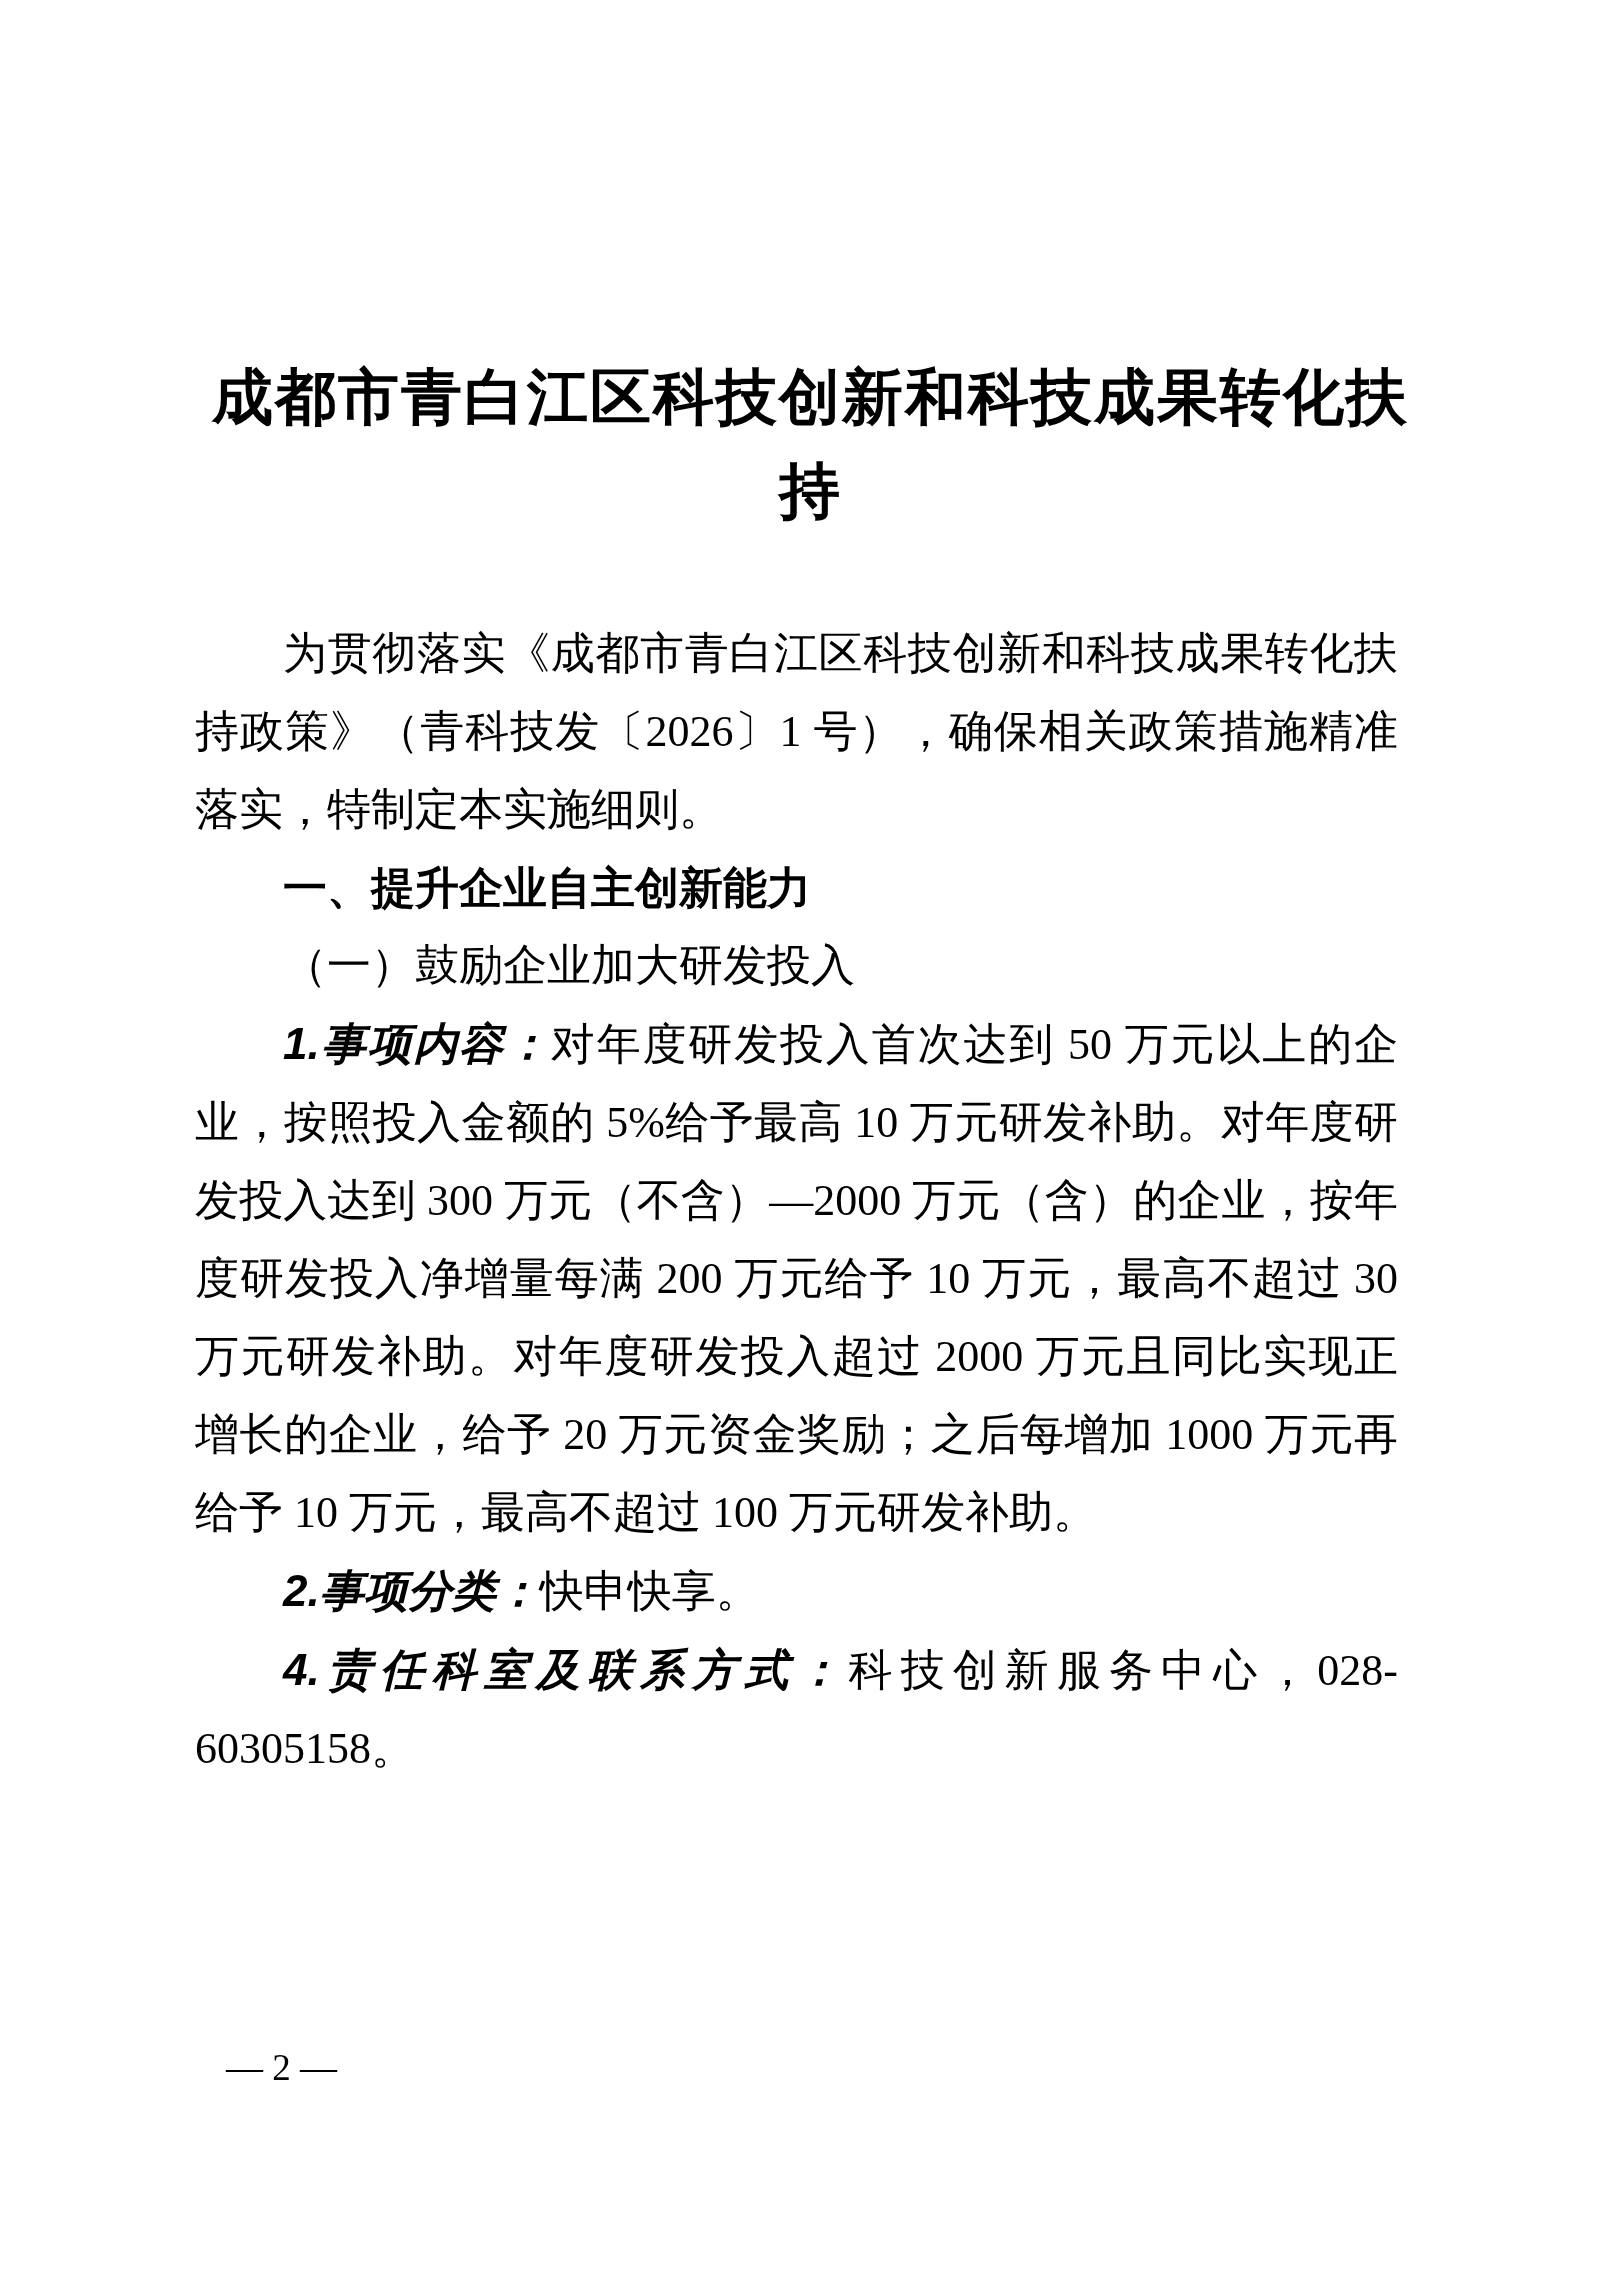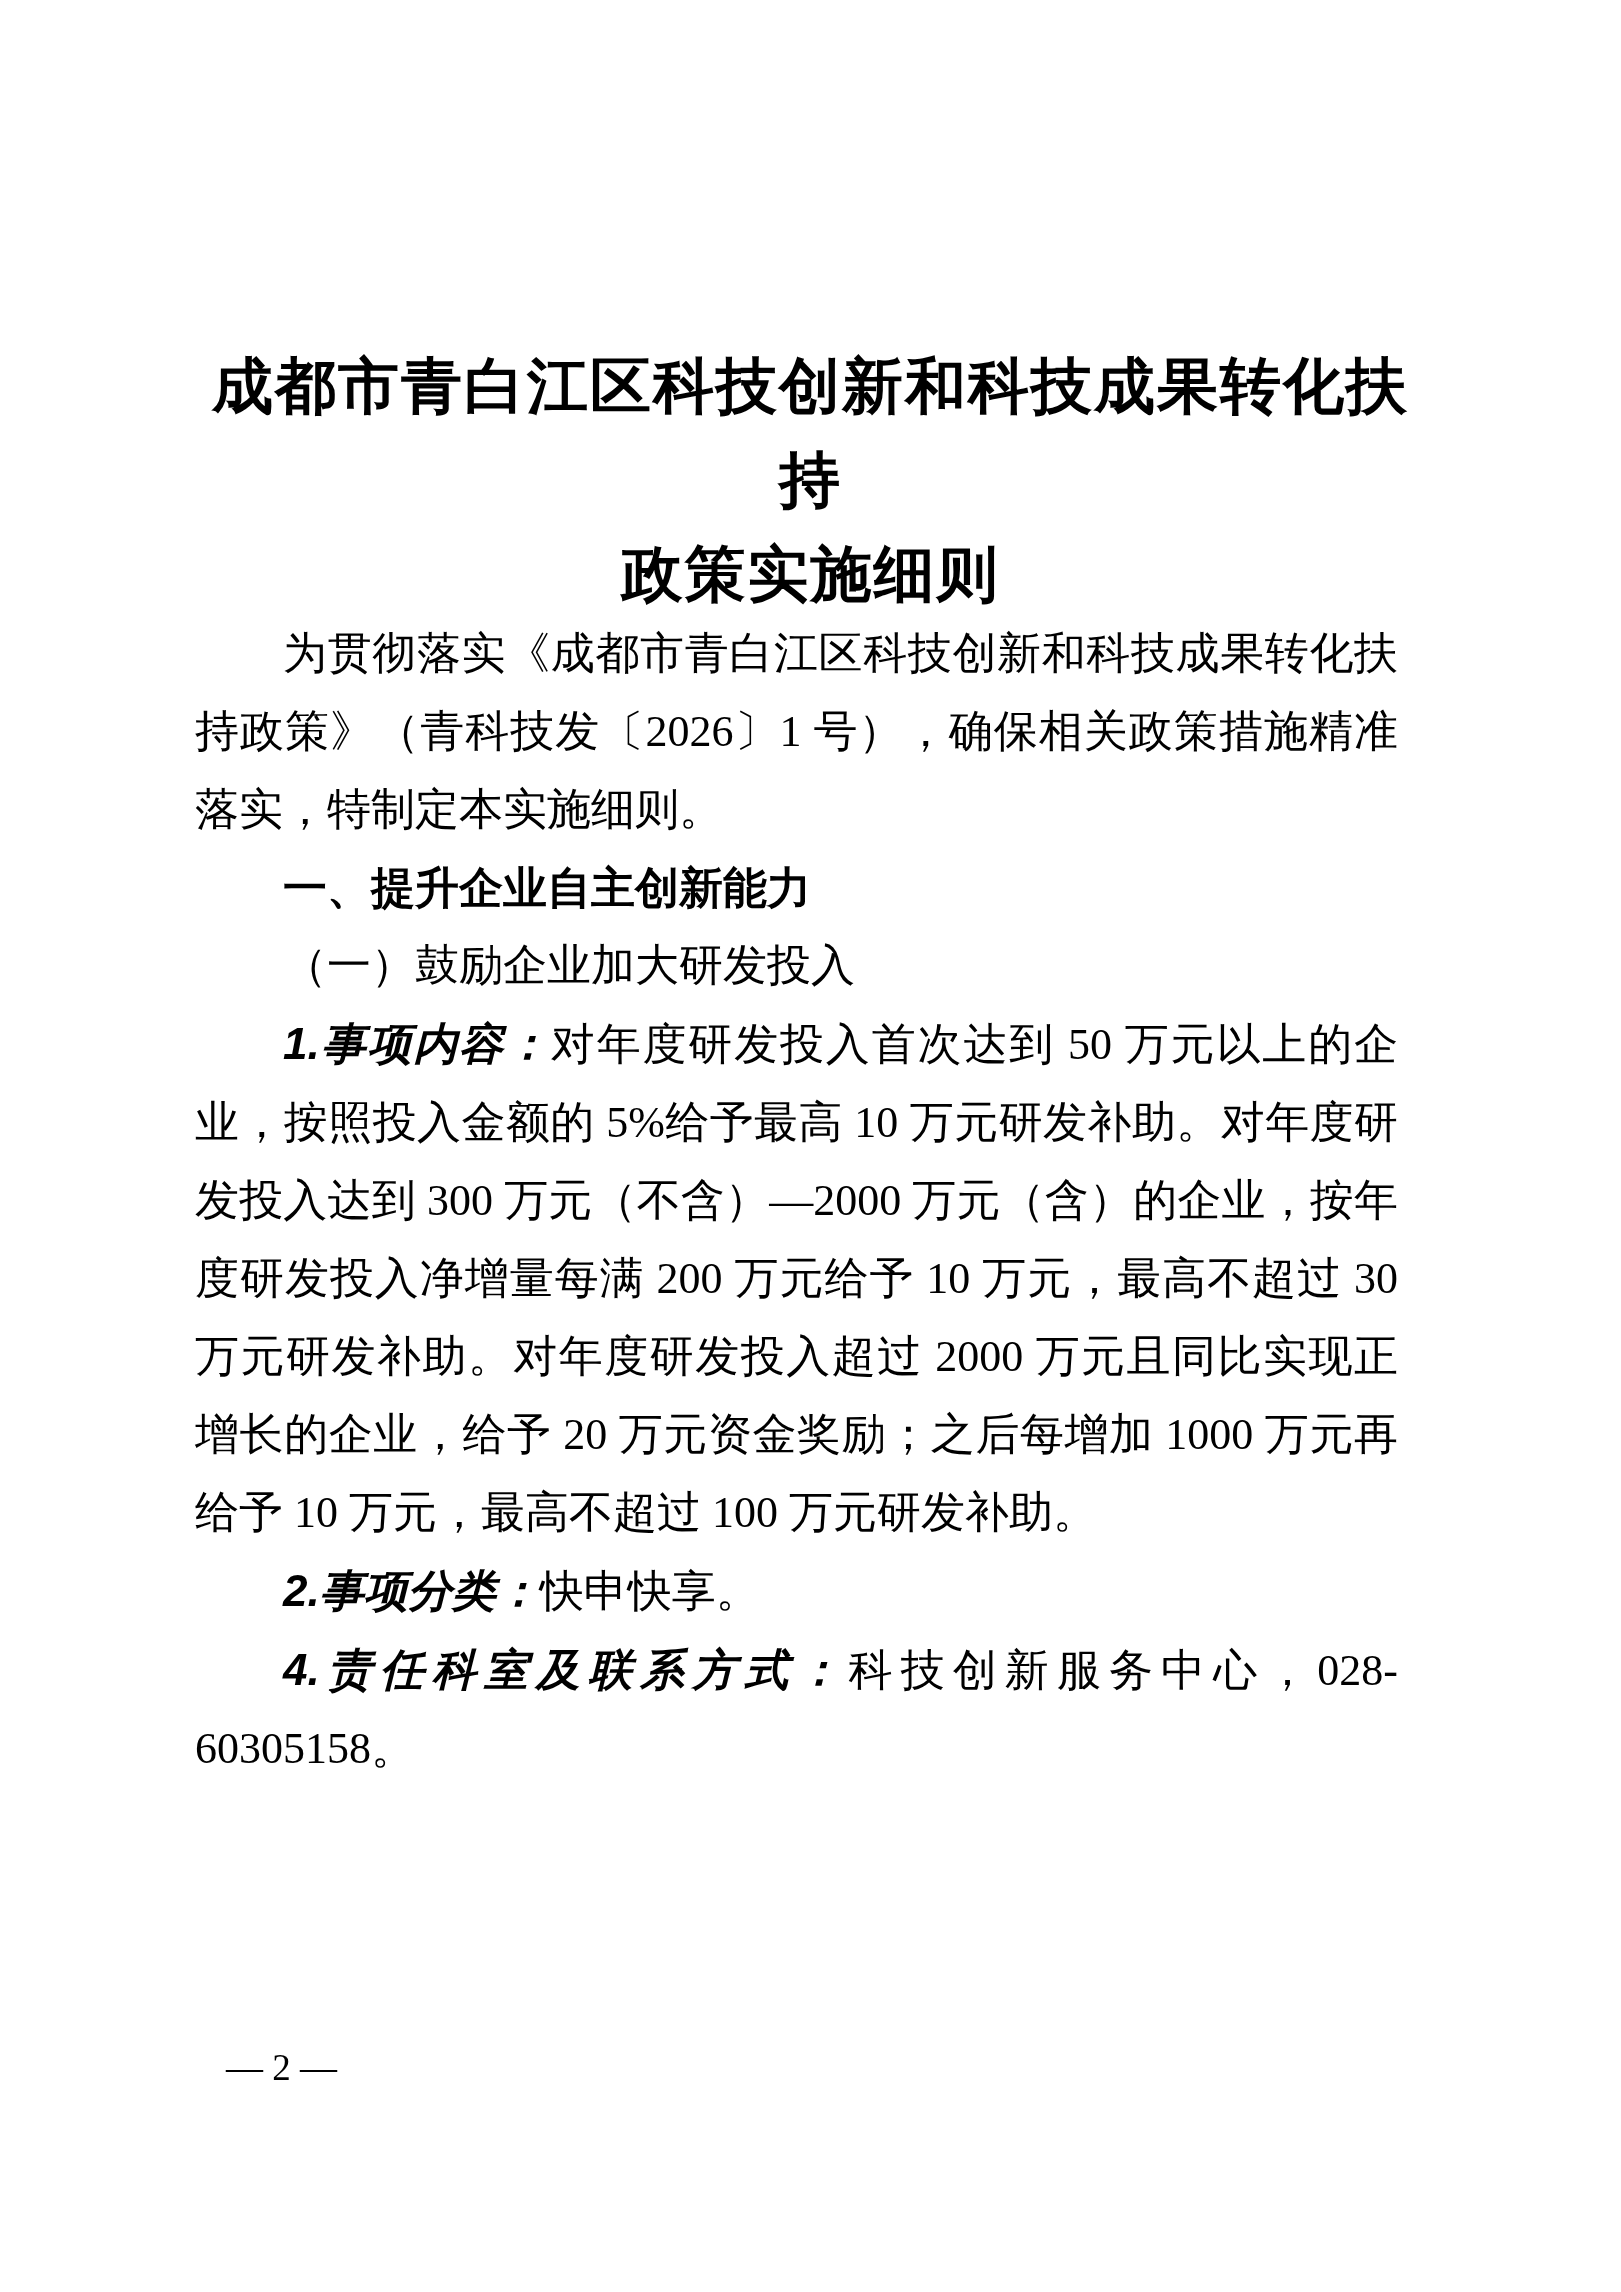--- a/index.html
+++ b/index.html
@@ -15,28 +15,28 @@
     font-family: "Liberation Serif", "DejaVu Serif", serif;
     overflow: hidden;
   }
   .page {
     position: absolute;
     inset: 0;
     background: #ffffff;
   }
   .doc-title {
     position: absolute;
-    top: 340px;
+    top: 355px;
     left: 209px;
     width: 1203px;
     text-align: center;
     font-weight: bold;
     font-size: 61px;
     line-height: 94px;
-    font-family: Liberation Serif, serif;
+    font-family: Liberation Mono, monospace;
     letter-spacing: 2px;
   }
   .doc-body {
     position: absolute;
     top: 615px;
     left: 195px;
     width: 1203px;
     font-size: 44px;
     line-height: 78px;
     text-align: justify;
@@ -69,21 +69,20 @@
     white-space: pre;
   }
 </style>
 </head>
 <body>
 
 <div class="page">
 
   <div class="doc-title">
     <div>成都市青白江区科技创新和科技成果转化扶持</div>
-    <div>政策实施细则</div>
   </div>
 
   <div class="doc-body">
       <p class="body"><span>为贯彻落实《成都市青白江区科技创新和科技成果转化扶持政策》（青科技发〔2026〕1 号），确保相关政策措施精准落实，特制定本实施细则。</span></p>
       <p class="heading-sans"><span>一、提升企业自主创新能力</span></p>
       <p class="heading-kai"><span>（一）鼓励企业加大研发投入</span></p>
       <p class="item"><span class="item-label">1.事项内容：</span><span>对年度研发投入首次达到 50 万元以上的企业，按照投入金额的 5%给予最高 10 万元研发补助。对年度研发投入达到 300 万元（不含）—2000 万元（含）的企业，按年度研发投入净增量每满 200 万元给予 10 万元，最高不超过 30 万元研发补助。对年度研发投入超过 2000 万元且同比实现正增长的企业，给予 20 万元资金奖励；之后每增加 1000 万元再给予 10 万元，最高不超过 100 万元研发补助。</span></p>
       <p class="item"><span class="item-label">2.事项分类：</span><span>快申快享。</span></p>
       <p class="item"><span class="item-label">4.责任科室及联系方式：</span><span>科技创新服务中心，028-60305158。</span></p>
     </div>

